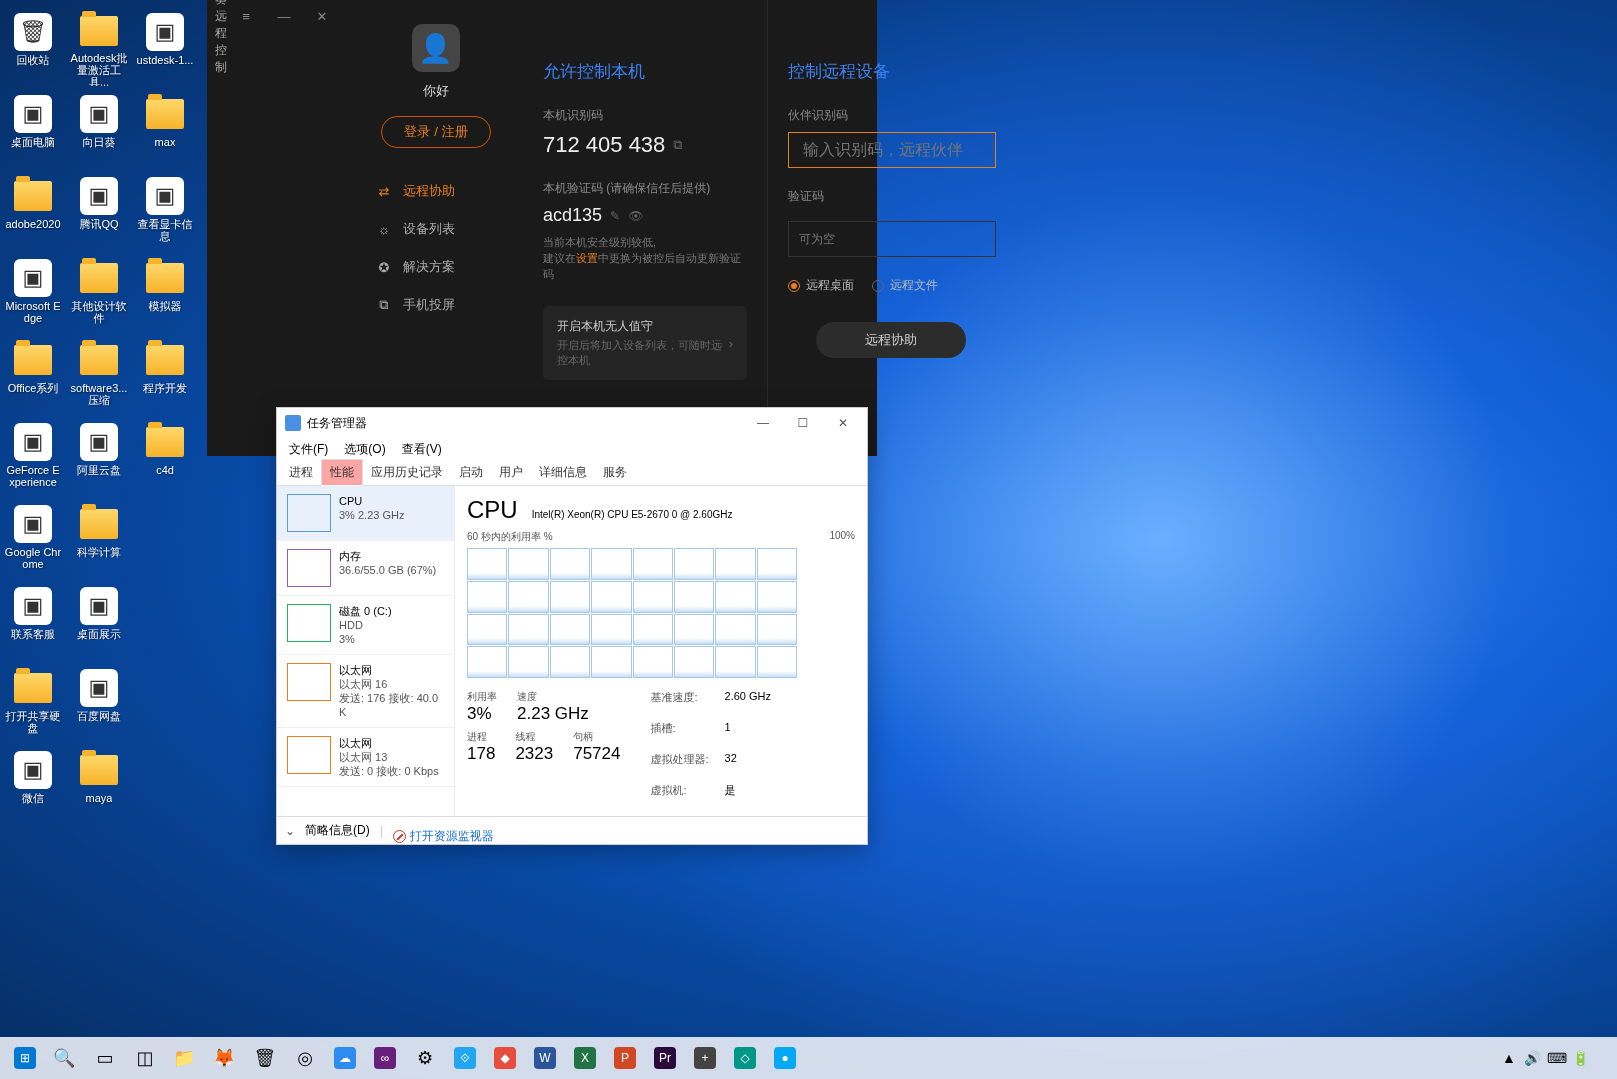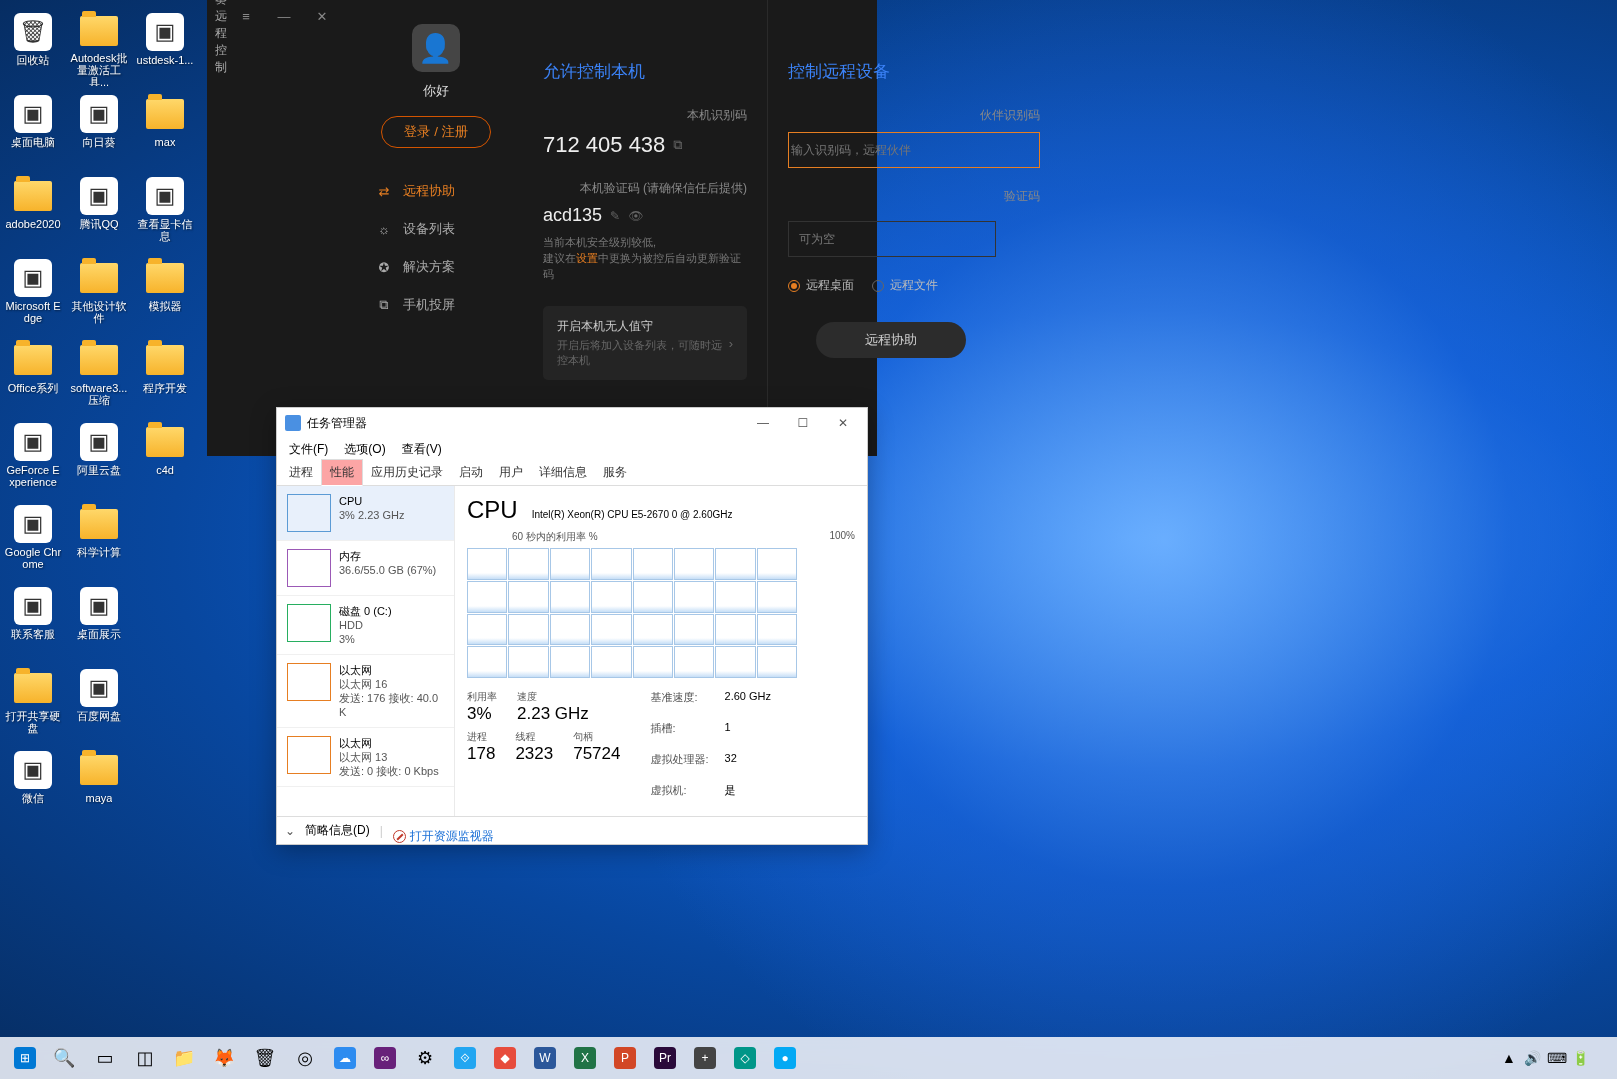--- a/index.html
+++ b/index.html
@@ -32,32 +32,32 @@
 .sf-nav-item { display:flex; align-items:center; gap:10px; padding: 10px 26px; color:#aaa; cursor:pointer; }
 .sf-nav-item.active { color: #e67e22; }
 .sf-nav-item .nav-ico { width:18px; text-align:center; }
 .sf-status { position:absolute; left:218px; bottom: 12px; color:#888; font-size:12px; display:flex; align-items:center; gap:6px; }
 .sf-status .dot { color:#e67e22; }
 .sf-main { flex:1; display:flex; }
 .sf-col { padding: 60px 20px 20px 20px; }
 .sf-col.left { width: 244px; }
 .sf-col.right { flex:1; border-left: 1px solid #2a2a2a; }
 .sf-h { font-size: 17px; color: #3b82f6; margin-bottom: 24px; }
-.sf-label { font-size: 12px; color: #888; margin-bottom: 8px; text-align: right; }
+.sf-label { font-size: 12px; color: #888; margin-bottom: 8px; }
 .sf-id { font-size: 22px; color: #eee; margin-bottom: 22px; display:flex; align-items:center; gap:8px; }
 .sf-id .copy-ico { font-size: 13px; color:#666; cursor:pointer; }
 .sf-pwd { font-size: 18px; color: #eee; display:flex; align-items:center; gap:8px; }
 .sf-pwd .pwd-ico { font-size: 12px; color:#666; cursor:pointer; }
 .sf-warn { font-size: 11px; color: #777; margin-top: 8px; line-height:16px; }
 .sf-warn .lnk { color:#e67e22; cursor:pointer; }
 .sf-card { margin-top: 24px; background:#242424; border-radius:5px; padding:12px 14px; display:flex; align-items:center; justify-content:space-between; cursor:pointer; }
 .sf-card .card-main { }
 .sf-card .card-title { color:#ccc; font-size:12px; }
 .sf-card .card-sub { color:#666; font-size:11px; margin-top:3px; }
-.sf-input { width: 252px; height: 36px; border: 1px solid #e67e22; background: transparent; color:#ccc; padding: 0 2px; font-size:12px; }
+.sf-input { width: 208px; height: 36px; border: 1px solid #e67e22; background: transparent; color:#ccc; padding: 0 14px; font-size:16px; }
 .sf-input2 { width: 208px; height: 36px; border: 1px solid #333; background: transparent; color:#ccc; padding: 0 10px; font-size:12px; margin-top:8px; }
 .sf-radios { margin-top: 20px; display:flex; gap:18px; font-size:12px; color:#bbb; }
 .sf-radio { display:flex; align-items:center; gap:6px; cursor:pointer; }
 .sf-radio .rcirc { width:12px; height:12px; border-radius:50%; border:1px solid #666; display:flex; align-items:center; justify-content:center; }
 .sf-radio.checked .rcirc { border-color:#e67e22; }
 .sf-radio.checked .rcirc::after { content:""; width:6px; height:6px; border-radius:50%; background:#e67e22; }
 .sf-help-btn { margin-top: 28px; width: 150px; height: 36px; border-radius: 18px; background:#2c2c2c; color:#ccc; border:none; cursor:pointer; font-size:13px; margin-left:28px; }
 
 
 .tm-win { position: absolute; left: 276px; top: 407px; width: 592px; height: 438px; background:#fff; border:1px solid #ccc; box-shadow: 0 6px 24px rgba(0,0,0,.3); display:flex; flex-direction:column; font-size:12px; }
@@ -78,21 +78,21 @@
 .tm-spark.mem { border-color:#9b59b6; }
 .tm-spark.disk { border-color:#27ae60; }
 .tm-spark.net { border-color:#e67e22; }
 .tm-item .tm-texts { flex:1; line-height:14px; font-size:11px; }
 .tm-item .tm-name { color:#000; }
 .tm-item .tm-sub { color:#555; }
 .tm-right { flex:1; padding: 10px 12px; overflow:hidden; }
 .tm-hdr { display:flex; align-items:baseline; gap:14px; margin-bottom:6px; }
 .tm-hdr .big { font-size:24px; }
 .tm-hdr .model { font-size:10px; }
-.tm-graph-label { display:flex; justify-content:space-between; font-size:10px; color:#555;margin-left:45px; }
+.tm-graph-label { display:flex; justify-content:space-between; font-size:10px; color:#555; }
 .tm-grid { margin-top:4px; display:grid; grid-template-columns: repeat(8, 1fr); grid-template-rows: repeat(4, 1fr); gap:1px; width: 330px; height: 130px; }
 .tm-cell { border:1px solid #a7c7e7; position:relative; overflow:hidden; }
 .tm-cell::after { content:""; position:absolute; bottom:0; left:0; right:0; height:6px; background: linear-gradient(transparent, rgba(90,160,230,.35)); }
 .tm-stats { margin-top: 12px; display:flex; gap:30px; }
 .tm-stats-col .sl { font-size:10px; color:#555; }
 .tm-stats-col .sv { font-size:17px; margin-top:0px; margin-bottom:6px; }
 .tm-kv { display:grid; grid-template-columns: auto auto; column-gap:14px; row-gap:2px; font-size:11px;gap:16px; }
 .tm-kv .k { color:#555; }
 .tm-uptime-l { font-size:10px; color:#555; margin-top:10px; }
 .tm-uptime-v { font-size:17px; }

